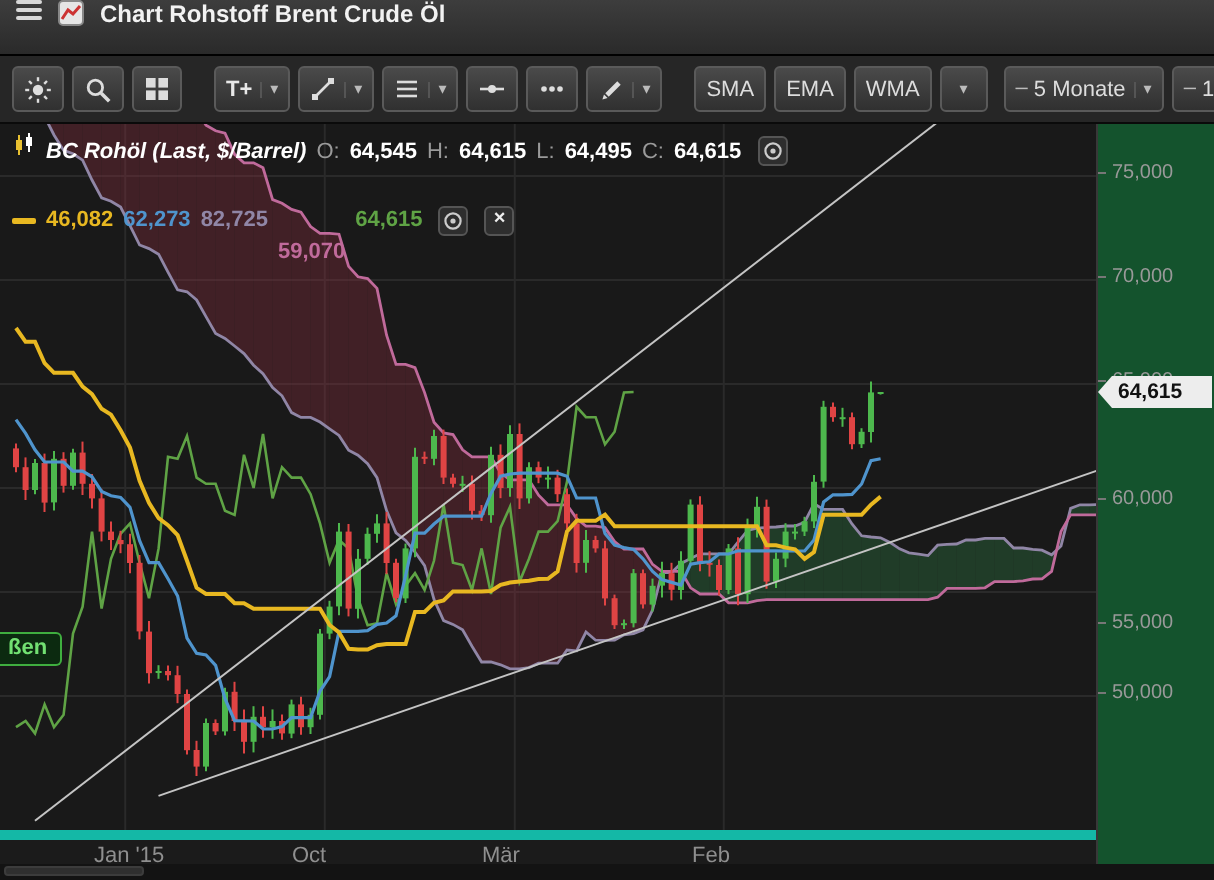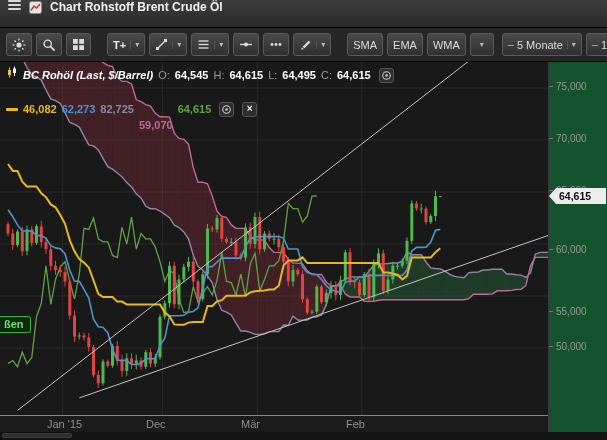--- a/index.html
+++ b/index.html
@@ -63,21 +63,21 @@
   .ptick{position:absolute;left:0;color:#999;font-size:10px;display:flex;align-items:center;gap:3px;}
   .tickline{display:inline-block;width:4px;height:1px;background:#777;}
   .price-flag{
     position:absolute;left:0;width:57px;height:16px;
     display:flex;align-items:center;padding-left:10px;
     font-size:10.5px;font-weight:bold;z-index:6;
     clip-path:polygon(0 50%,7px 0,100% 0,100% 100%,7px 100%);
   }
   .time-axis{
     position:absolute;left:0;top:353px;width:548px;height:17px;
-    border-top:1px solid #14b8a6;background:#1b1b1b;
+    border-top:5px solid #14b8a6;background:#1b1b1b;
   }
   .ttick{position:absolute;top:2px;color:#8f8f8f;font-size:11px;}
   .hscroll{position:absolute;left:0;top:370px;width:607px;height:8px;background:#131313;}
   .hthumb{position:absolute;left:2px;top:1px;width:70px;height:5px;background:#2f2f2f;border:1px solid #3c3c3c;border-radius:2px;}
   
   .left-tag{
     position:absolute;left:0;top:228px;z-index:6;
     background:#0c2a10;border:1px solid #3fae3f;border-left:none;
     color:#72e072;font-size:11px;font-weight:bold;
     padding:1px 6px 2px 4px;border-radius:0 3px 3px 0;margin-top:26px;
@@ -604,21 +604,21 @@
           <div class="ptick" style="top:279px"><span class="tickline"></span>50,000</div>
         </div>
       <div class="price-flag" id="price-flag" style="top: 126.004px; background: rgb(237, 237, 237); color: rgb(17, 17, 17);">
         <span>64,615</span>
       </div>
     </div>
 
     <div class="time-axis">
         <div id="time-ticks">
           <span class="ttick" style="left:47px">Jan '15</span>
-          <span class="ttick" style="left:146px">Dec</span>
+          <span class="ttick" style="left:146px">Oct</span>
           <span class="ttick" style="left:241px">Mär</span>
           <span class="ttick" style="left:346px">Feb</span>
         </div>
       </div>
 
     <div class="hscroll">
       <div class="hthumb"></div>
     </div>
 
     <div class="left-tag">ßen</div>

